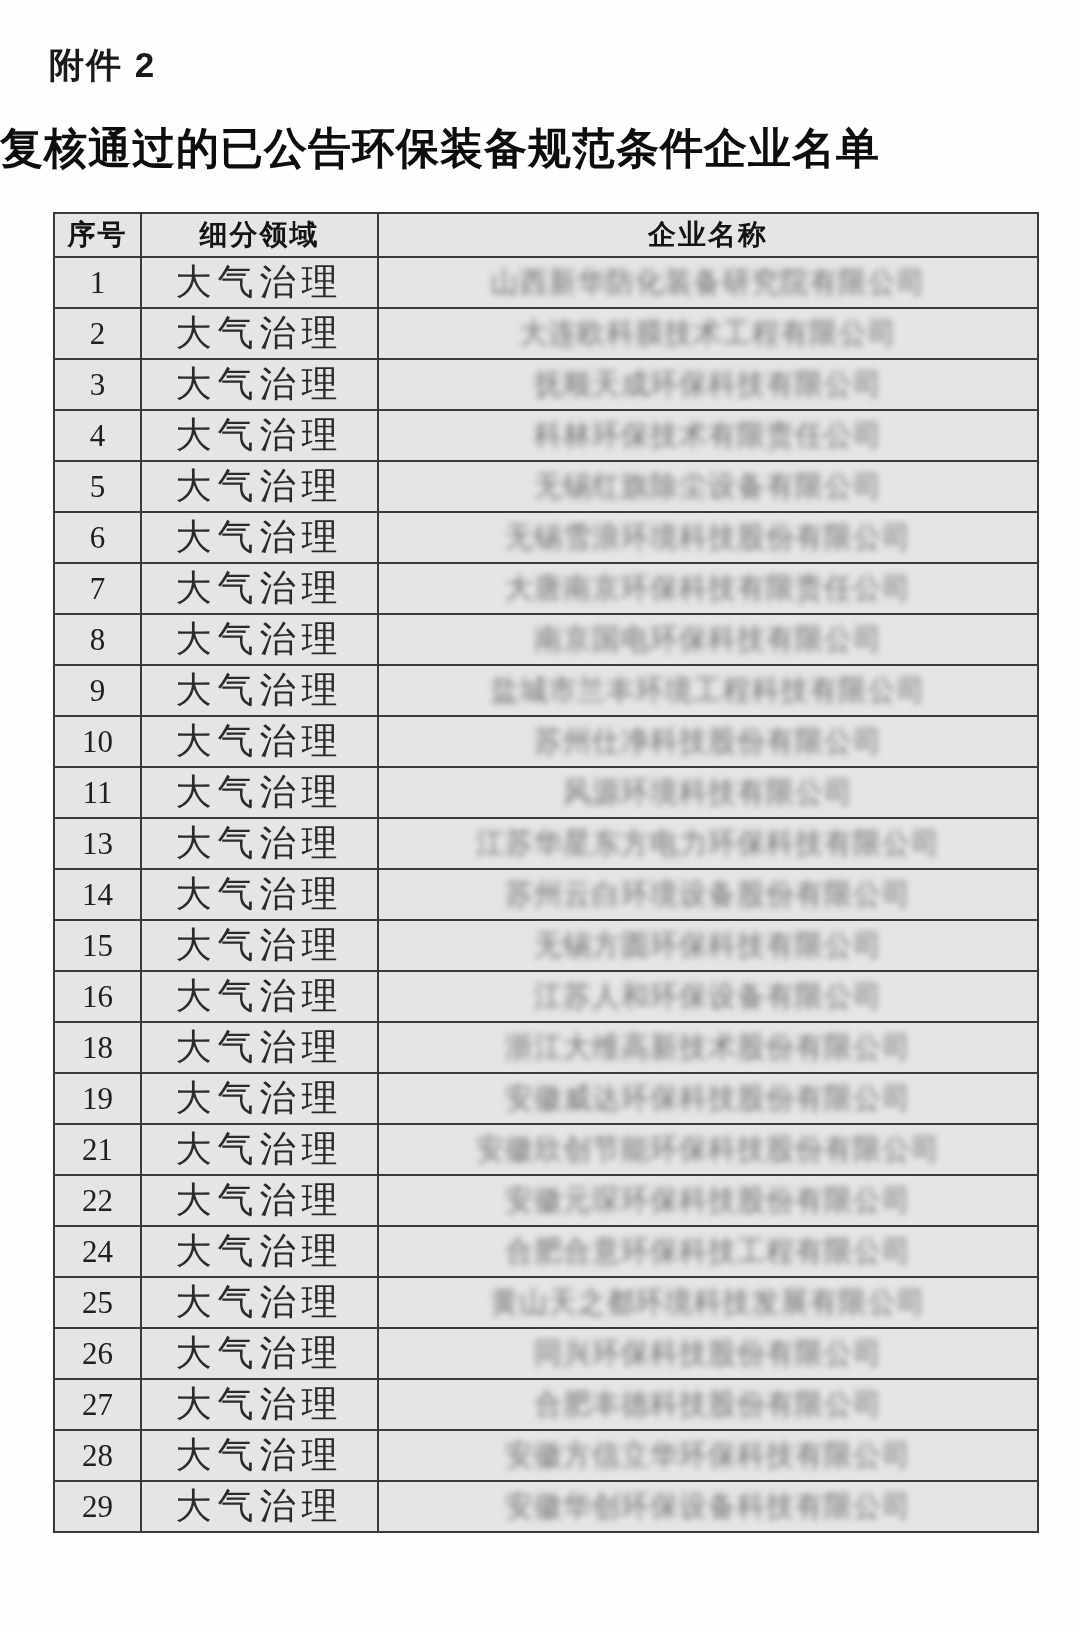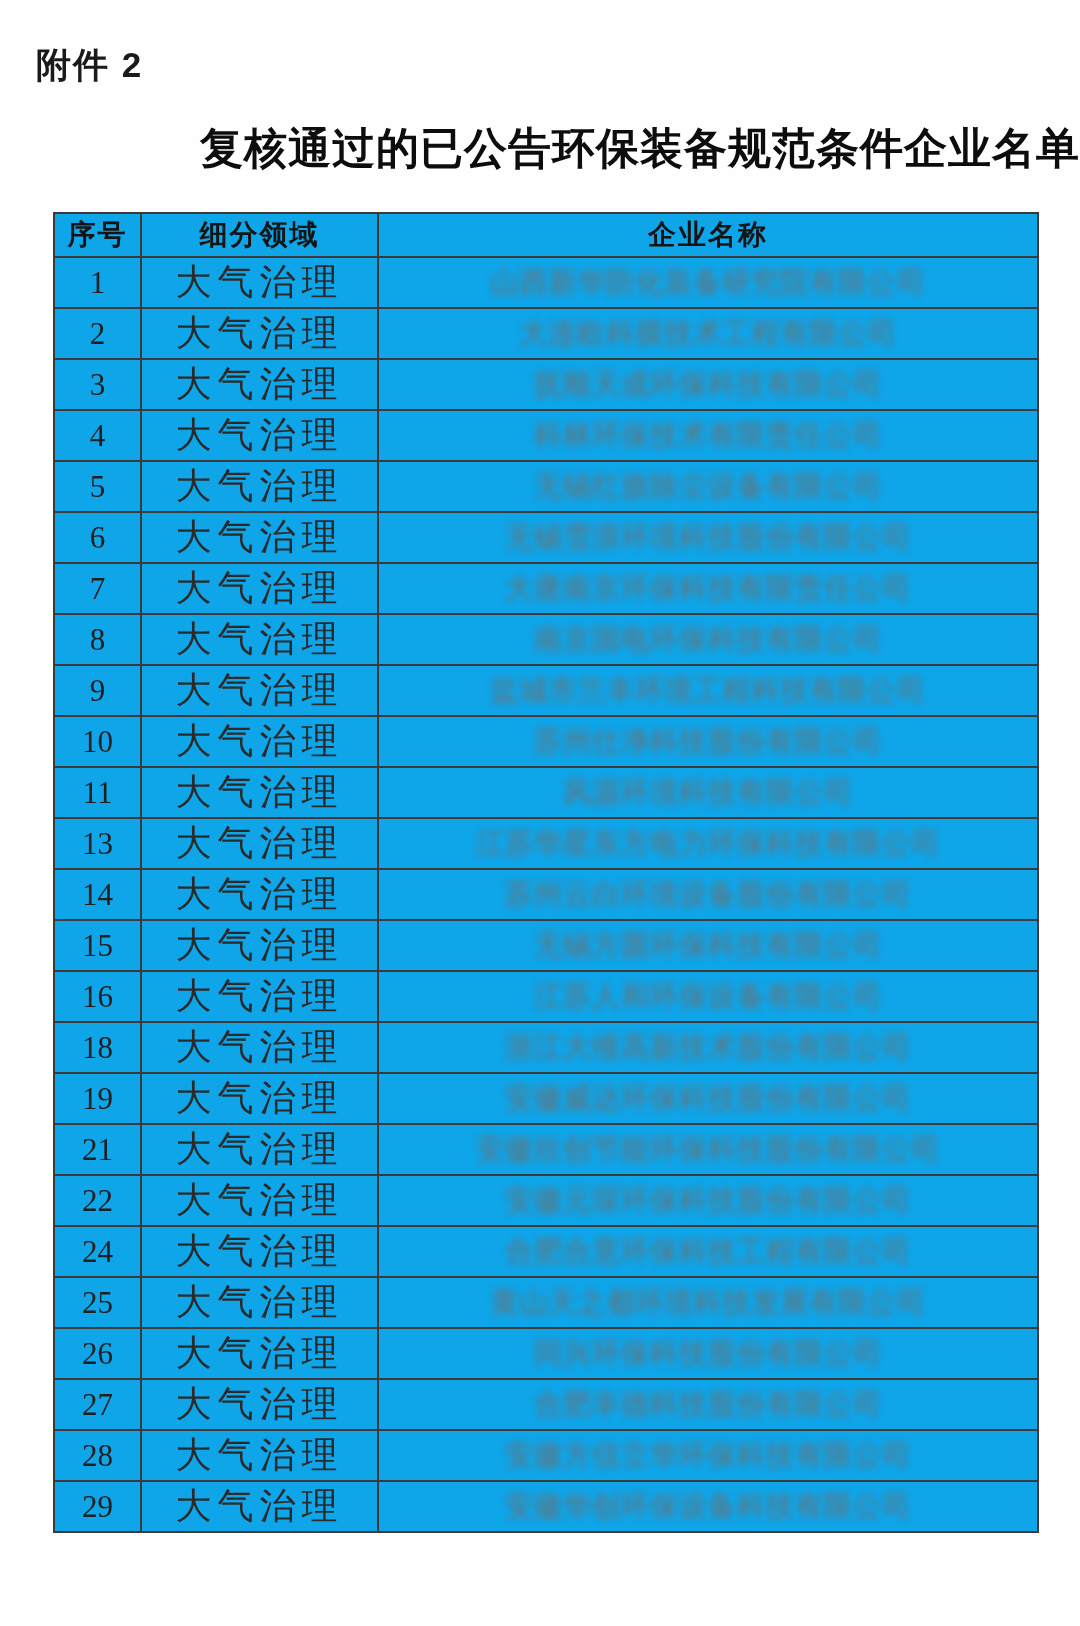--- a/index.html
+++ b/index.html
@@ -11,47 +11,47 @@
     position: relative;
     width: 1080px;
     height: 1626px;
     background: #fefefe;
     font-family: "Liberation Serif", "DejaVu Serif", serif;
     color: #1f1f1f;
     overflow: hidden;
   }
   .attachment-label {
     position: absolute;
-    left: 36px;
+    left: 49px;
     top: 42px;
     font-family: "Liberation Sans", "DejaVu Sans", sans-serif;
     font-size: 35px;
     font-weight: 600;
     color: #1a1a1a;
     letter-spacing: 2px;
   }
   .doc-title {
     position: absolute;
     top: 120px;
     left: 0;
     width: 100%;
-    text-align: right;
+    text-align: left;
     font-size: 43px;
     font-weight: 700;
     color: #0d0d0d;
     letter-spacing: 1px;
   }
   table.main-table {
     position: absolute;
     left: 53px;
     top: 212px;
     width: 984px;
     border-collapse: collapse;
     table-layout: fixed;
-    background: #0ea5e9;
+    background: #e5e5e5;
   }
   table.main-table col.c-no    { width: 87px; }
   table.main-table col.c-field { width: 237px; }
   table.main-table col.c-name  { width: 660px; }
   table.main-table th,
   table.main-table td {
     border: 2px solid #3a3a3a;
     text-align: center;
     vertical-align: middle;
     padding: 0;

